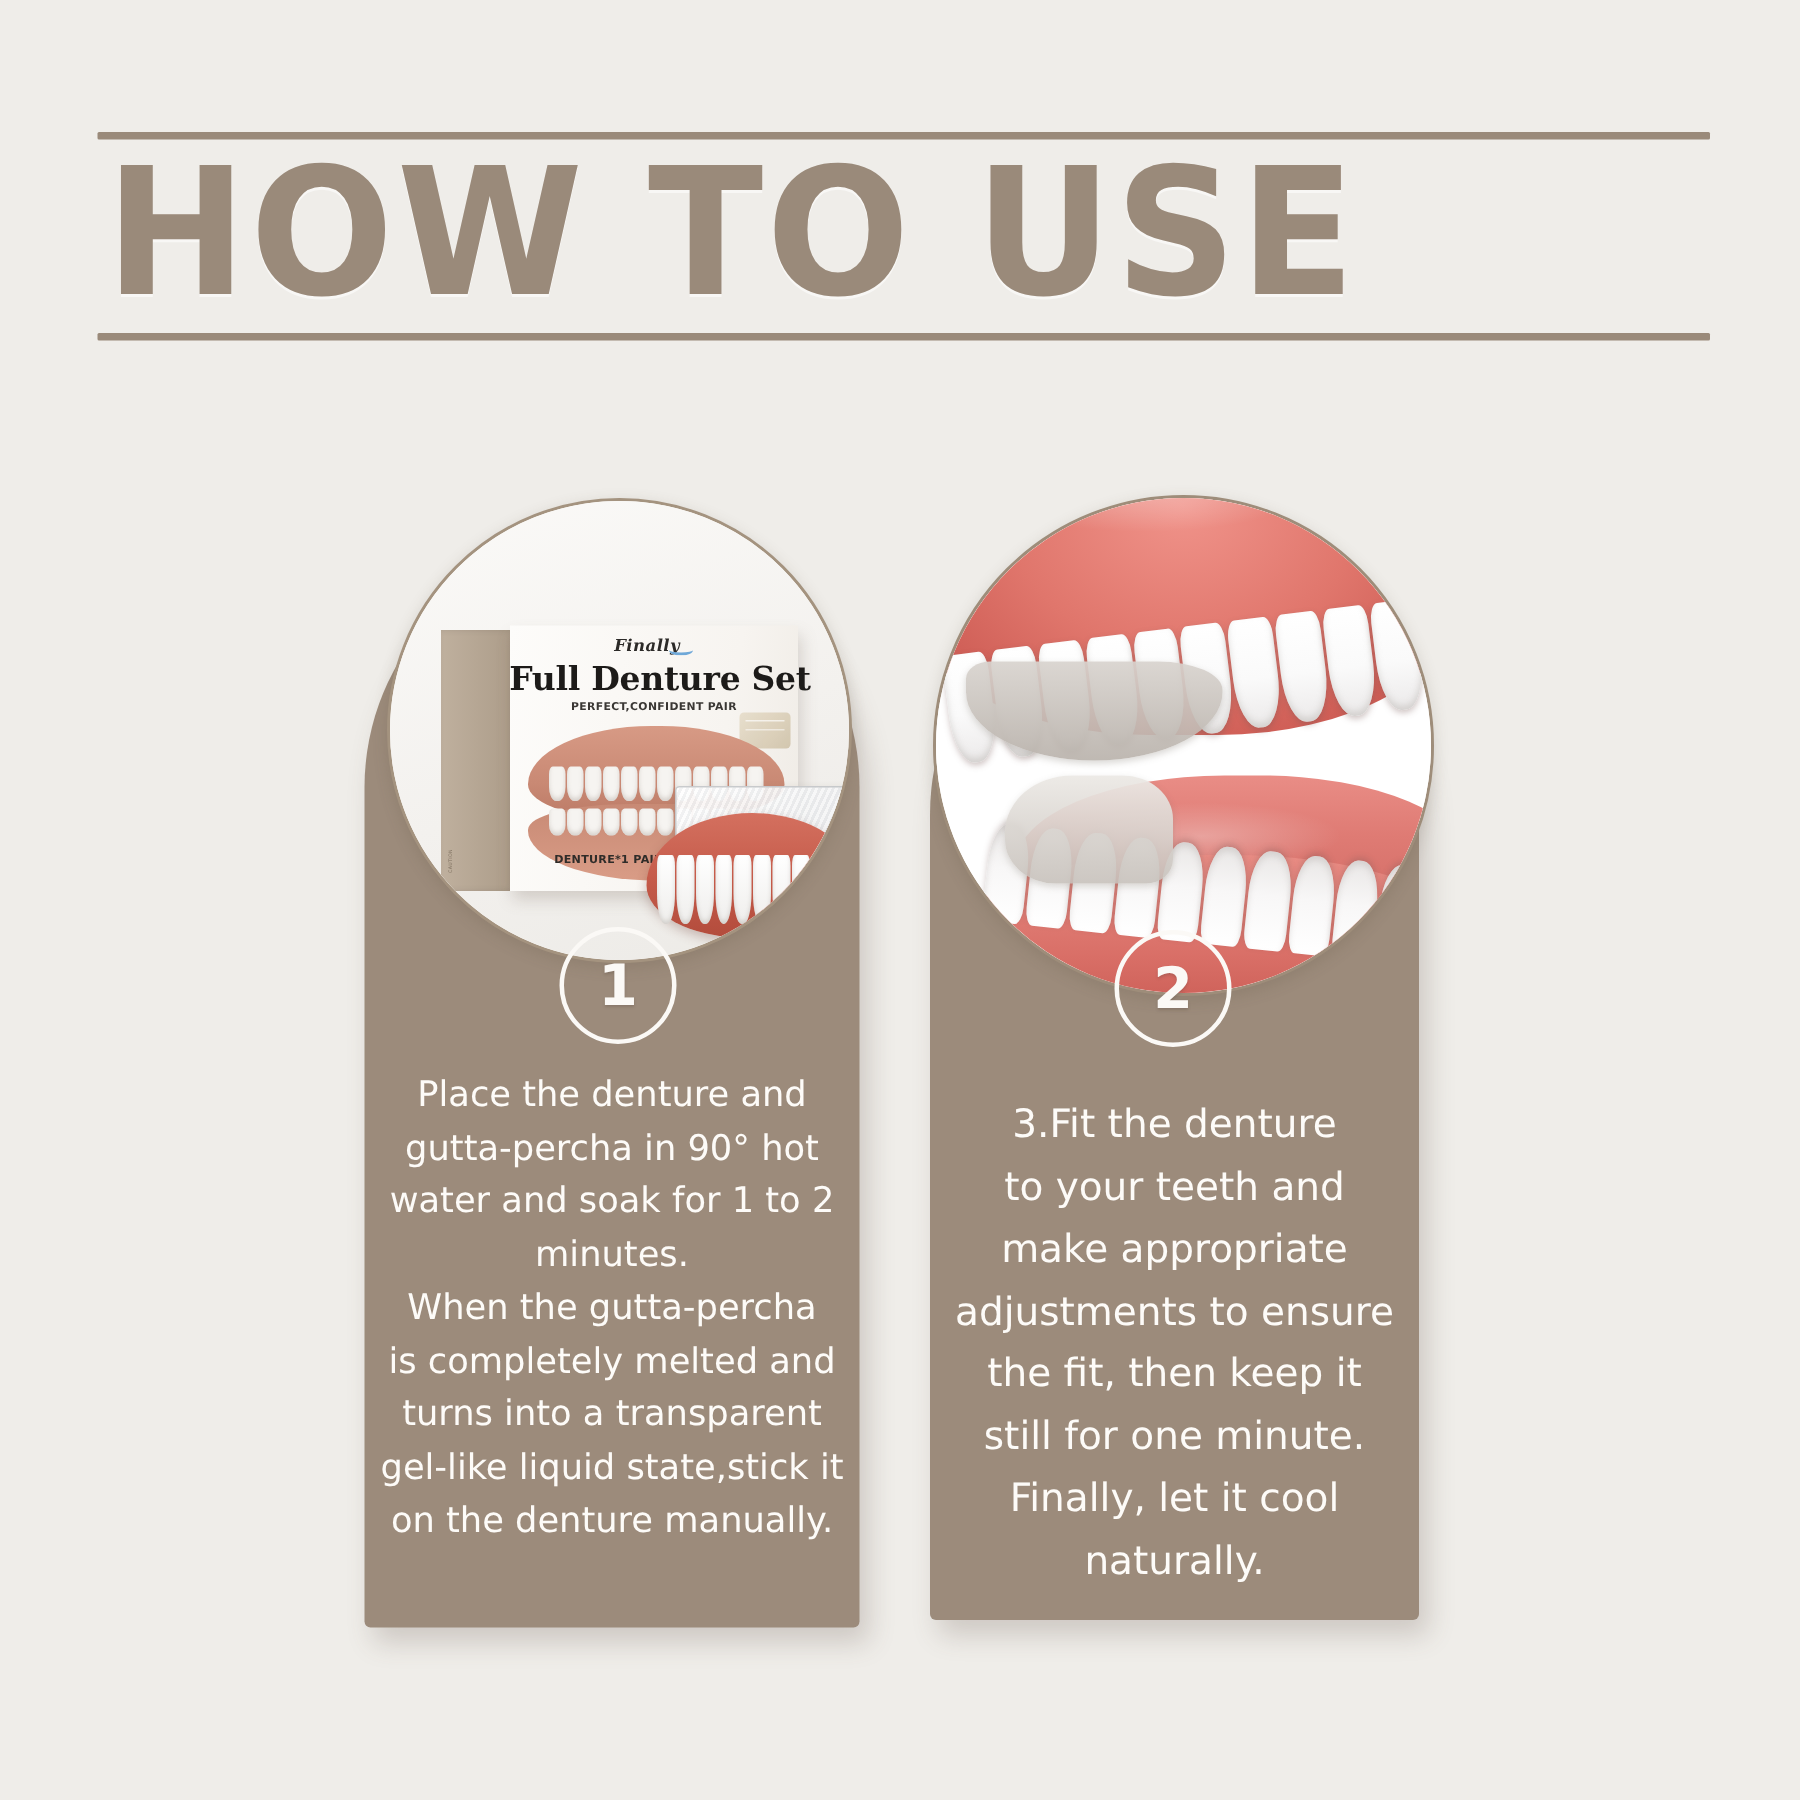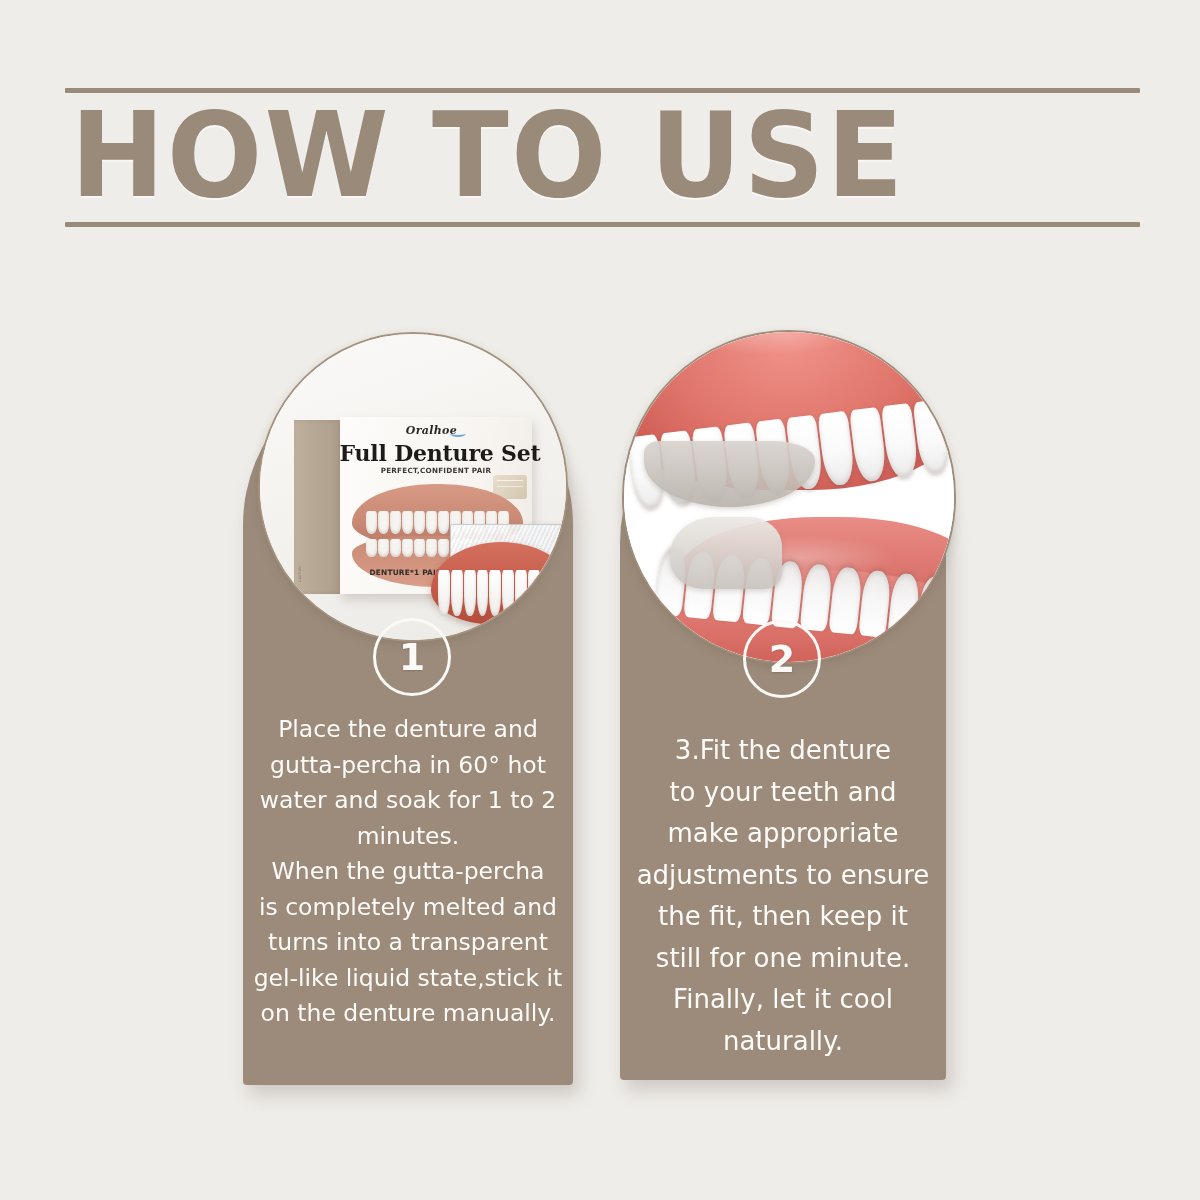--- a/index.html
+++ b/index.html
@@ -297,21 +297,21 @@
 
   <div class="photo one">
     <div class="ph-inner scene1">
 
       <div class="box-side"></div>
       <div class="box-side-text">CAUTION</div>
 
       <div class="box"></div>
 
       <div class="brand">
-        <span>Oralhoe</span><span class="swoosh"></span>
+        <span>Finally</span><span class="swoosh"></span>
       </div>
 
       <div class="box-title">Full Denture Set</div>
 
       <div class="box-sub">PERFECT,CONFIDENT PAIR</div>
 
       <div class="box-seal"></div>
 
       <div class="model">
         <div class="arch upper">
@@ -369,21 +369,21 @@
       </div>
 
     </div>
   </div>
 
   <div class="badge one">
     <span>1</span>
   </div>
 
   <div class="body-text one">Place the denture and
-gutta-percha in 60° hot
+gutta-percha in 90° hot
 water and soak for 1 to 2
 minutes.
 When the gutta-percha
 is completely melted and
 turns into a transparent
 gel-like liquid state,stick it
 on the denture manually.</div>
 
   <div class="card two"></div>
 

